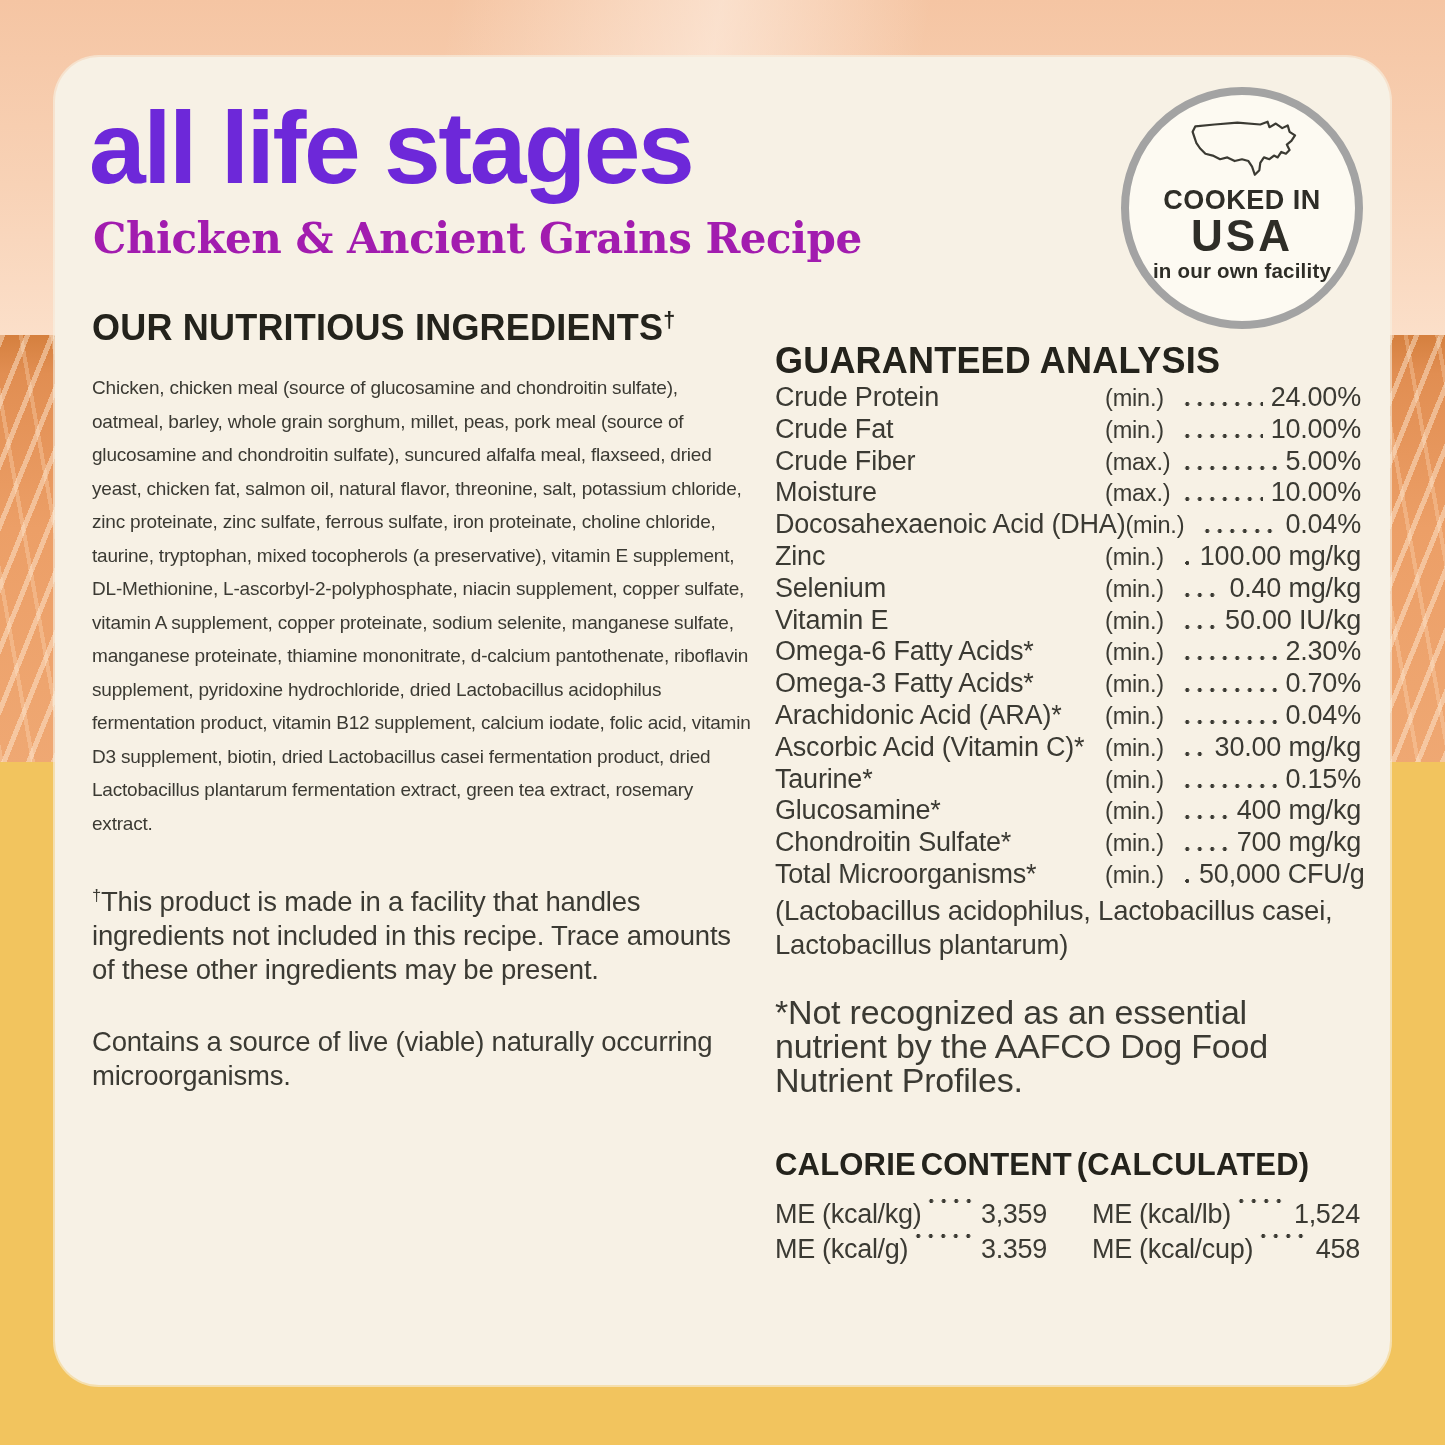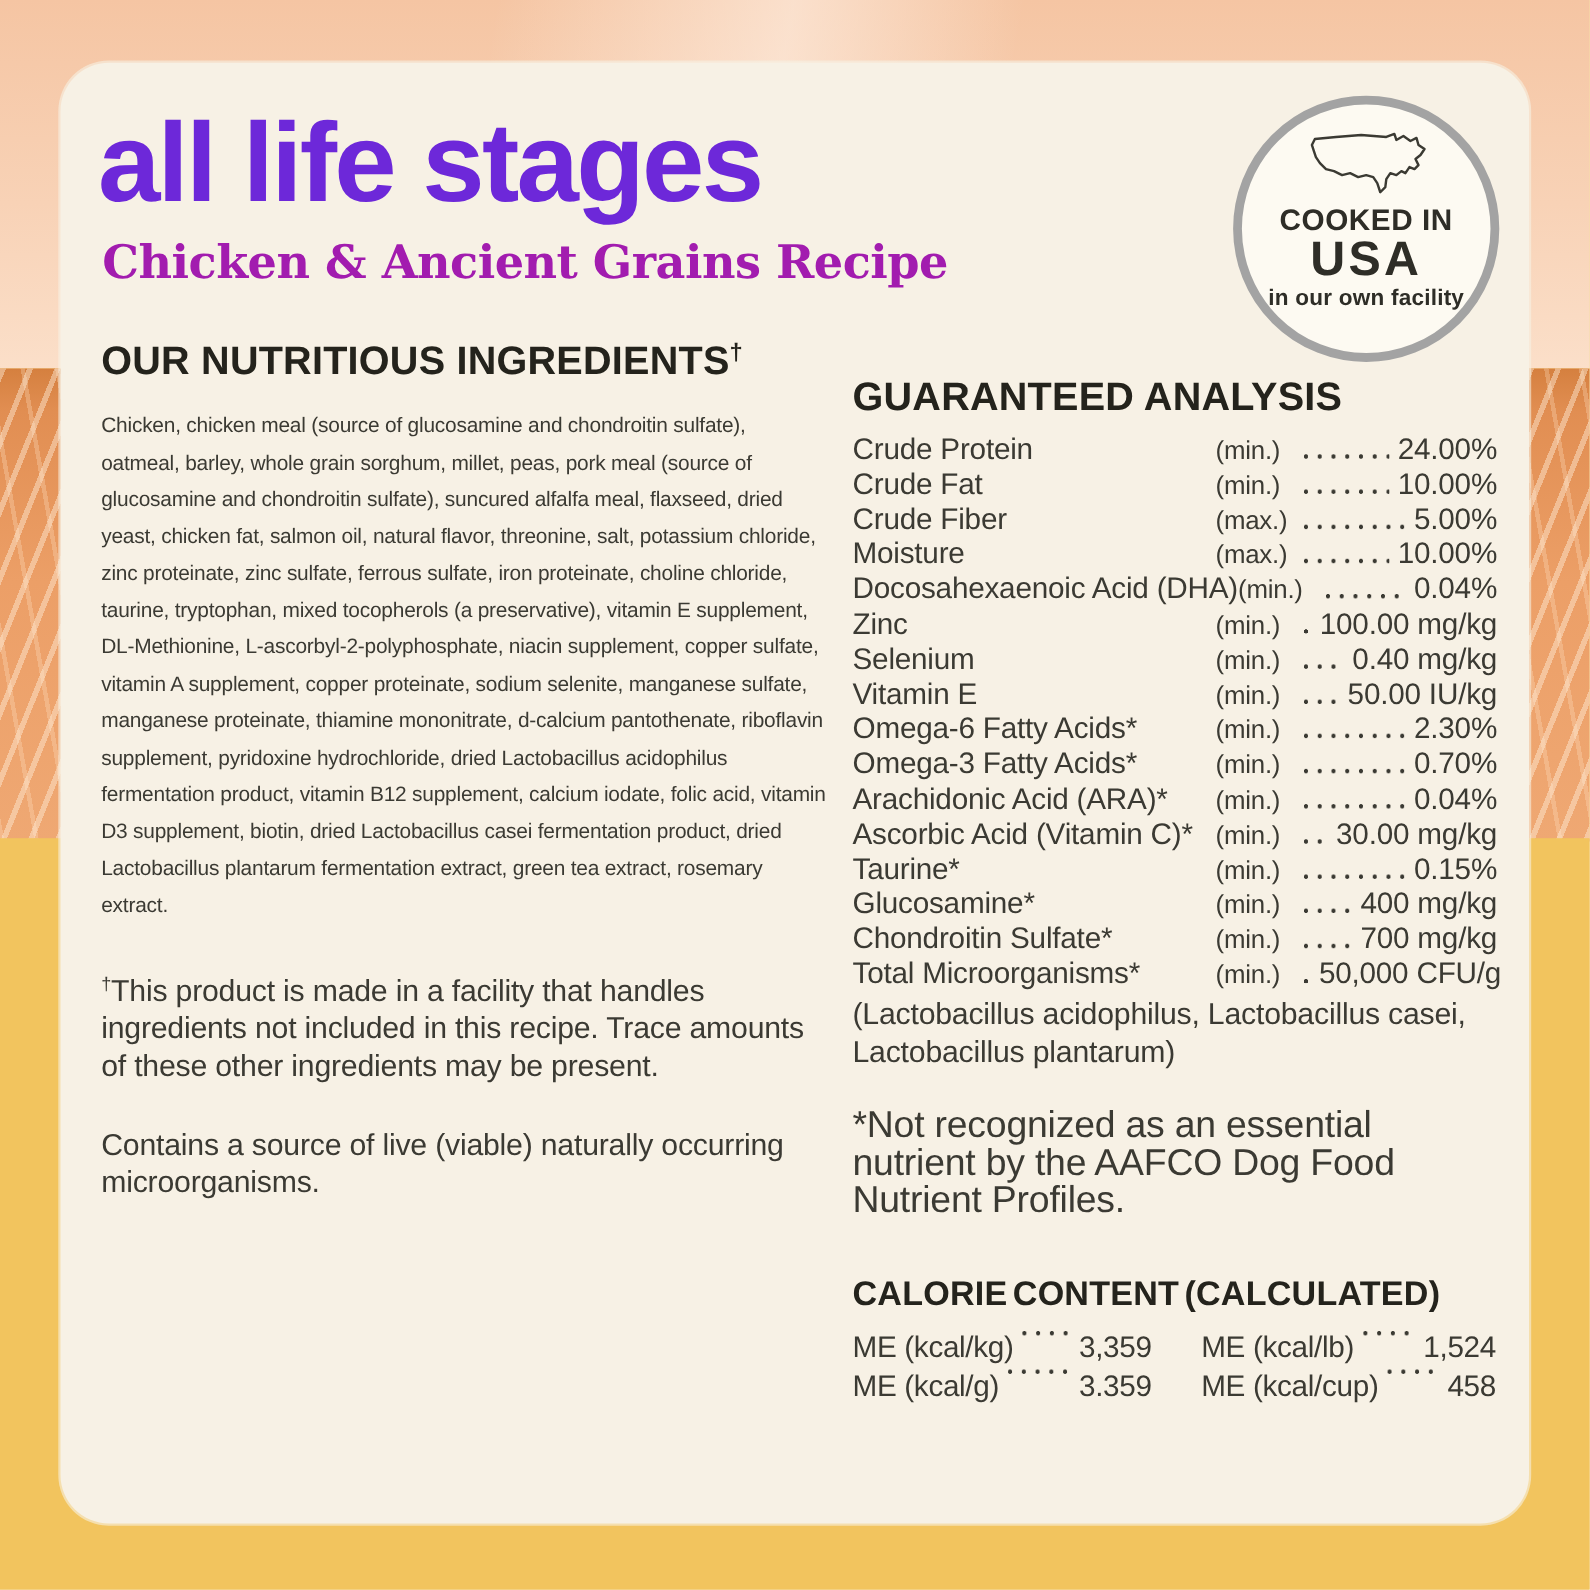--- a/index.html
+++ b/index.html
@@ -83,21 +83,21 @@
     margin: 22px 0 0 0;
     font-size: 19px; line-height: 33.5px;
     letter-spacing: -0.2px;
   }
   .fn {
     margin: 38px 0 0 0;
     font-size: 27.5px; line-height: 34px;
     letter-spacing: -0.2px;
   }
   .fn sup { font-size: 60%; }
-  .ga-rows { margin-top: 11px; }
+  .ga-rows { margin-top: 0; }
   .ga-row {
     display: flex; align-items: baseline;
     height: 31.8px;
     font-size: 27px; letter-spacing: -0.2px;
     white-space: nowrap;
   }
   .ga-label { flex: 0 0 330px; }
   .ga-limit { flex: 0 0 72px; font-size: 23.5px; }
   .leader {
     flex: 1 1 auto;

